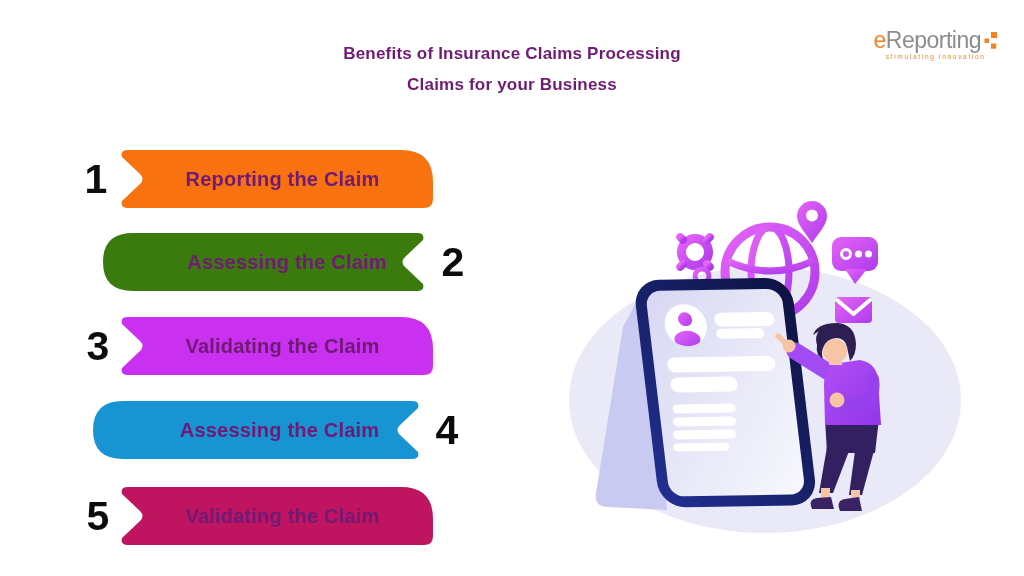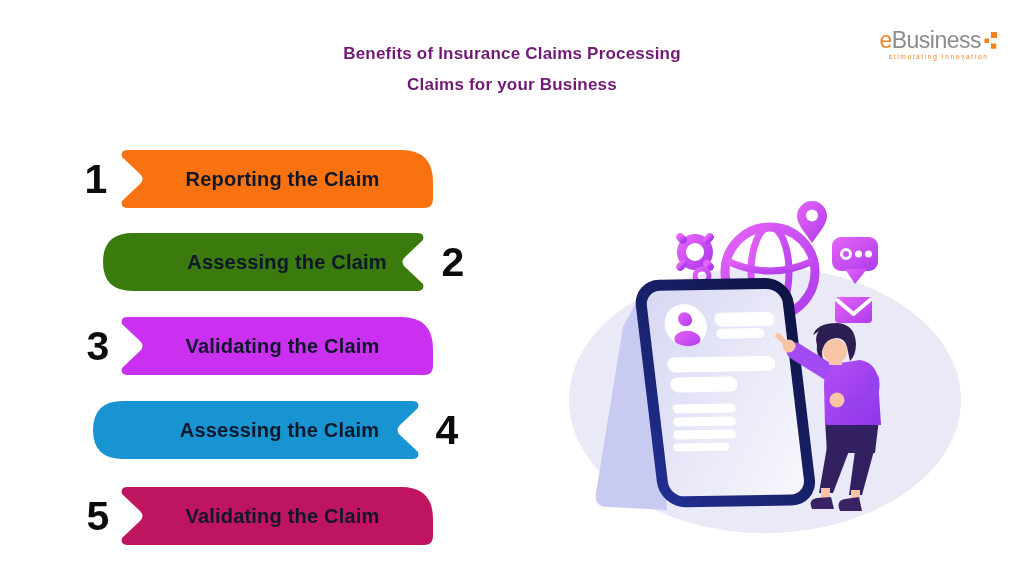--- a/index.html
+++ b/index.html
@@ -17,42 +17,42 @@
   .logo-word .e{color:#f58220;}
   .logo-mark{margin-top:4px;}
   .logo-tag{font-size:6.5px;letter-spacing:1.7px;color:#f58220;margin-top:1px;
             text-transform:lowercase;}
 
   
   .step-row{position:absolute;left:0;width:1024px;height:58px;}
   .ribbon{position:absolute;top:0;height:58px;}
   .ribbon svg{display:block;}
   .ribbon-label{position:absolute;inset:0;line-height:58px;text-align:center;
-                color:#0f172a;font-size:20px;font-weight:700;letter-spacing:.2px;}
+                color:#701a75;font-size:20px;font-weight:700;letter-spacing:.2px;}
   .side-left  .ribbon-label{padding-left:12px;}
   .side-right .ribbon-label{padding-left:46px;}
   .step-number{position:absolute;top:0;height:58px;line-height:58px;text-align:center;
                font-size:41px;font-weight:700;color:#0c0c0c;}
 
   
   .illustration{position:absolute;left:555px;top:195px;width:420px;height:360px;}
 </style>
 </head>
 <body>
 
 <div id="canvas">
 
   <div class="title">
     <div>Benefits of Insurance Claims Processing</div>
     <div>Claims for your Business</div>
   </div>
 
   <div class="logo">
     <div class="logo-row">
-      <div class="logo-word"><span class="e">e</span><span>Business</span></div>
+      <div class="logo-word"><span class="e">e</span><span>Reporting</span></div>
       <svg class="logo-mark" width="14" height="18" viewBox="0 0 14 18">
         <rect x="7" y="0" width="6" height="6" fill="#f58220"></rect>
         <rect x="0.5" y="6.5" width="4.5" height="4.5" fill="#f58220"></rect>
         <rect x="7" y="11.5" width="5.2" height="5.2" fill="#f58220"></rect>
       </svg>
     </div>
     <div class="logo-tag">stimulating innovation</div>
   </div>
 
   <div class="step-row side-left" style="top:150px;">

